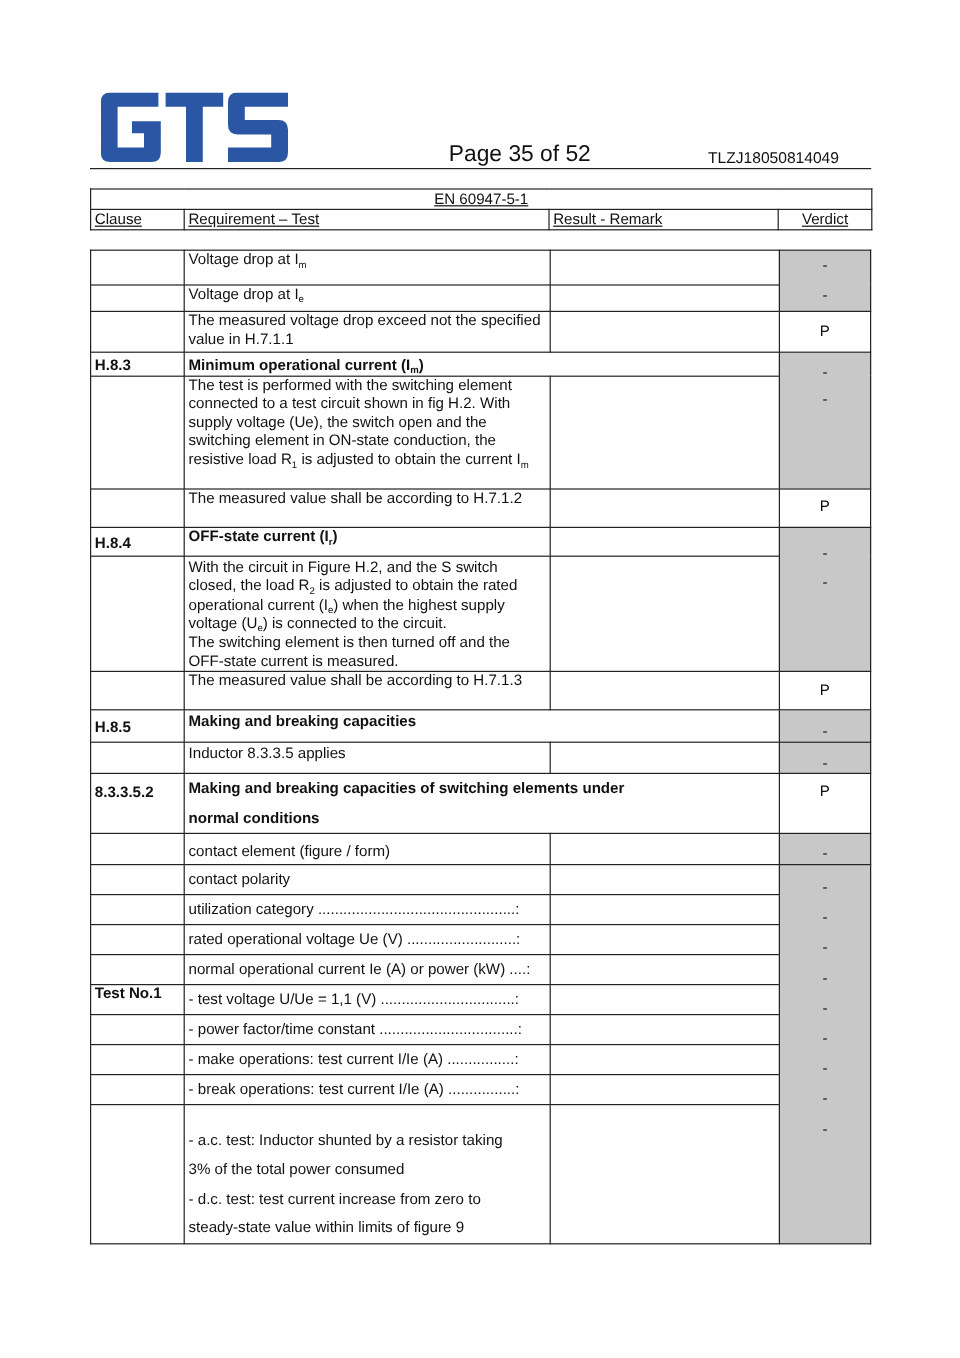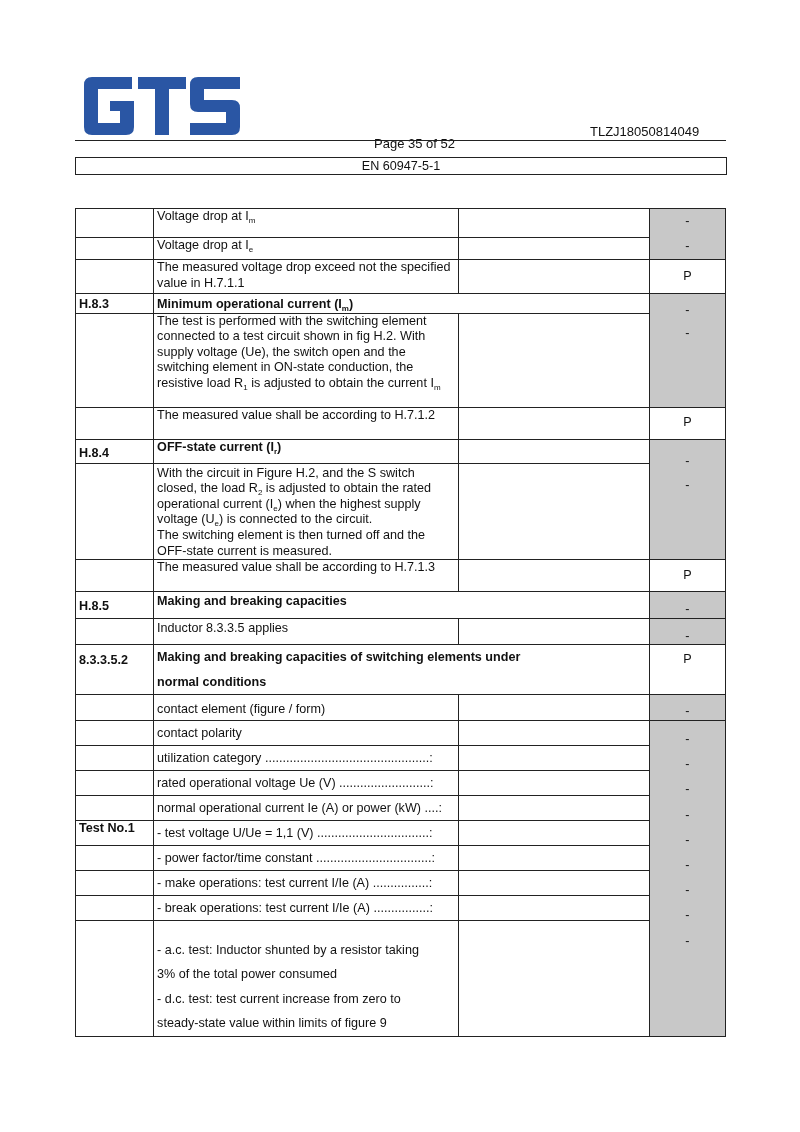--- a/index.html
+++ b/index.html
@@ -1,26 +1,26 @@
 <!DOCTYPE html>
 <html><head>
 <meta charset="utf-8">
 <style>
   html, body { margin: 0; padding: 0; background: #ffffff; }
   body { width: 800px; height: 1132px; position: relative; overflow: hidden;
          font-family: "Liberation Sans", sans-serif; color: #111; }
   .logo { position: absolute; left: 84px; top: 77px; width: 156px; height: 58px; }
   .hdr-line { position: absolute; left: 75px; top: 140px; width: 651px; height: 1px; background: #222; }
-  .page-no { position: absolute; left: 374px; top: 136px; font-size: 13px; }
+  .page-no { position: absolute; left: 374px; top: 118px; font-size: 19px; }
   .report-no { position: absolute; left: 590px; top: 124px; font-size: 13px; }
 
   table { border-collapse: collapse; position: absolute; left: 75px; table-layout: fixed; }
   td { border: 1px solid #222; font-size: 12.6px; line-height: 15.6px; padding: 0 3px; vertical-align: top; }
   .t-head { top: 157px; width: 651px; }
-  .t-head td { height: 16px; line-height: 16px; }
+  .t-head td { height: 16px; line-height: 16px; text-decoration: underline; }
   .t-main { top: 208px; width: 651px; }
   .center { text-align: center; }
   .bold { font-weight: bold; }
   .gray { background: #c8c8c8; }
   .v { text-align: center; }
   sub { font-size: 8px; vertical-align: -3px; line-height: 0; }
   .vm { vertical-align: middle; }
 </style>
 </head>
 <body>
@@ -43,20 +43,26 @@
   <colgroup>
       <col style="width:78px">
       <col style="width:304px">
       <col style="width:191px">
       <col style="width:78px">
     </colgroup>
   <tbody>
       <tr>
         <td colspan="4" class="center">EN 60947-5-1</td>
       </tr>
+  <tr>
+    <td>Clause</td>
+    <td>Requirement – Test</td>
+    <td>Result - Remark</td>
+    <td class="center">Verdict</td>
+  </tr>
 </tbody>
   </table>
 
 <table class="t-main">
   <colgroup>
       <col style="width:78px">
       <col style="width:304px">
       <col style="width:191px">
       <col style="width:76px">
     </colgroup>

